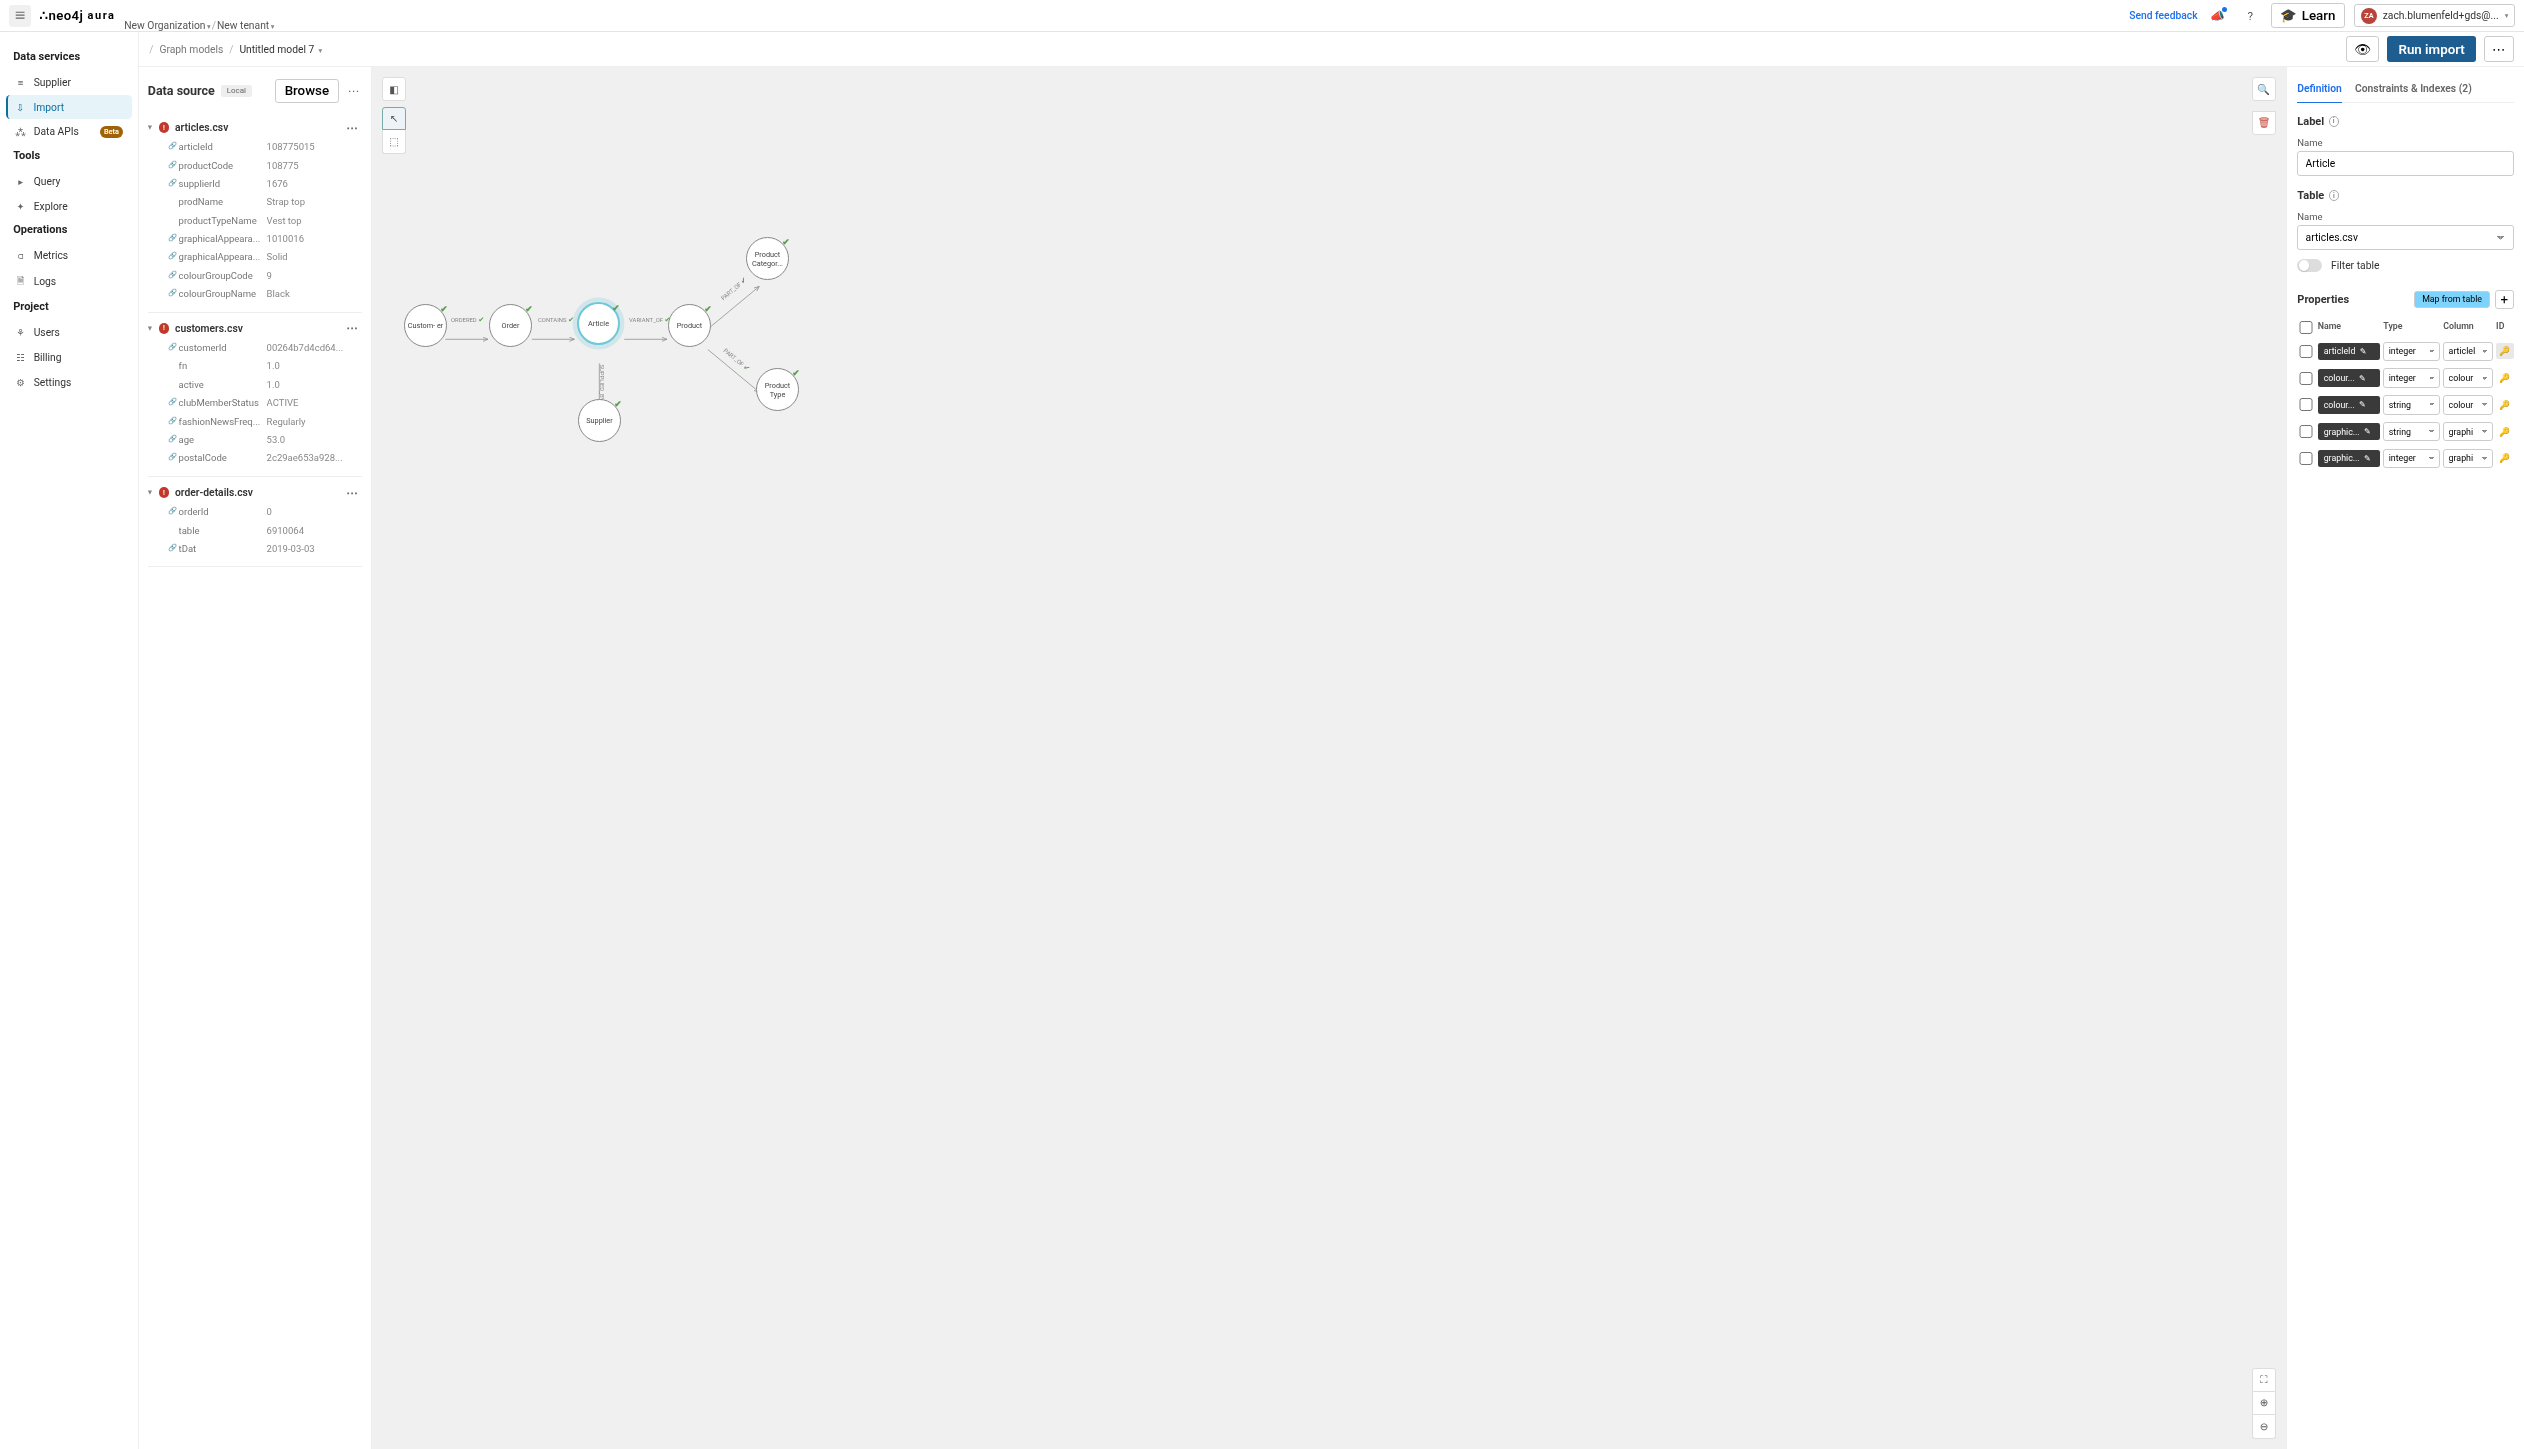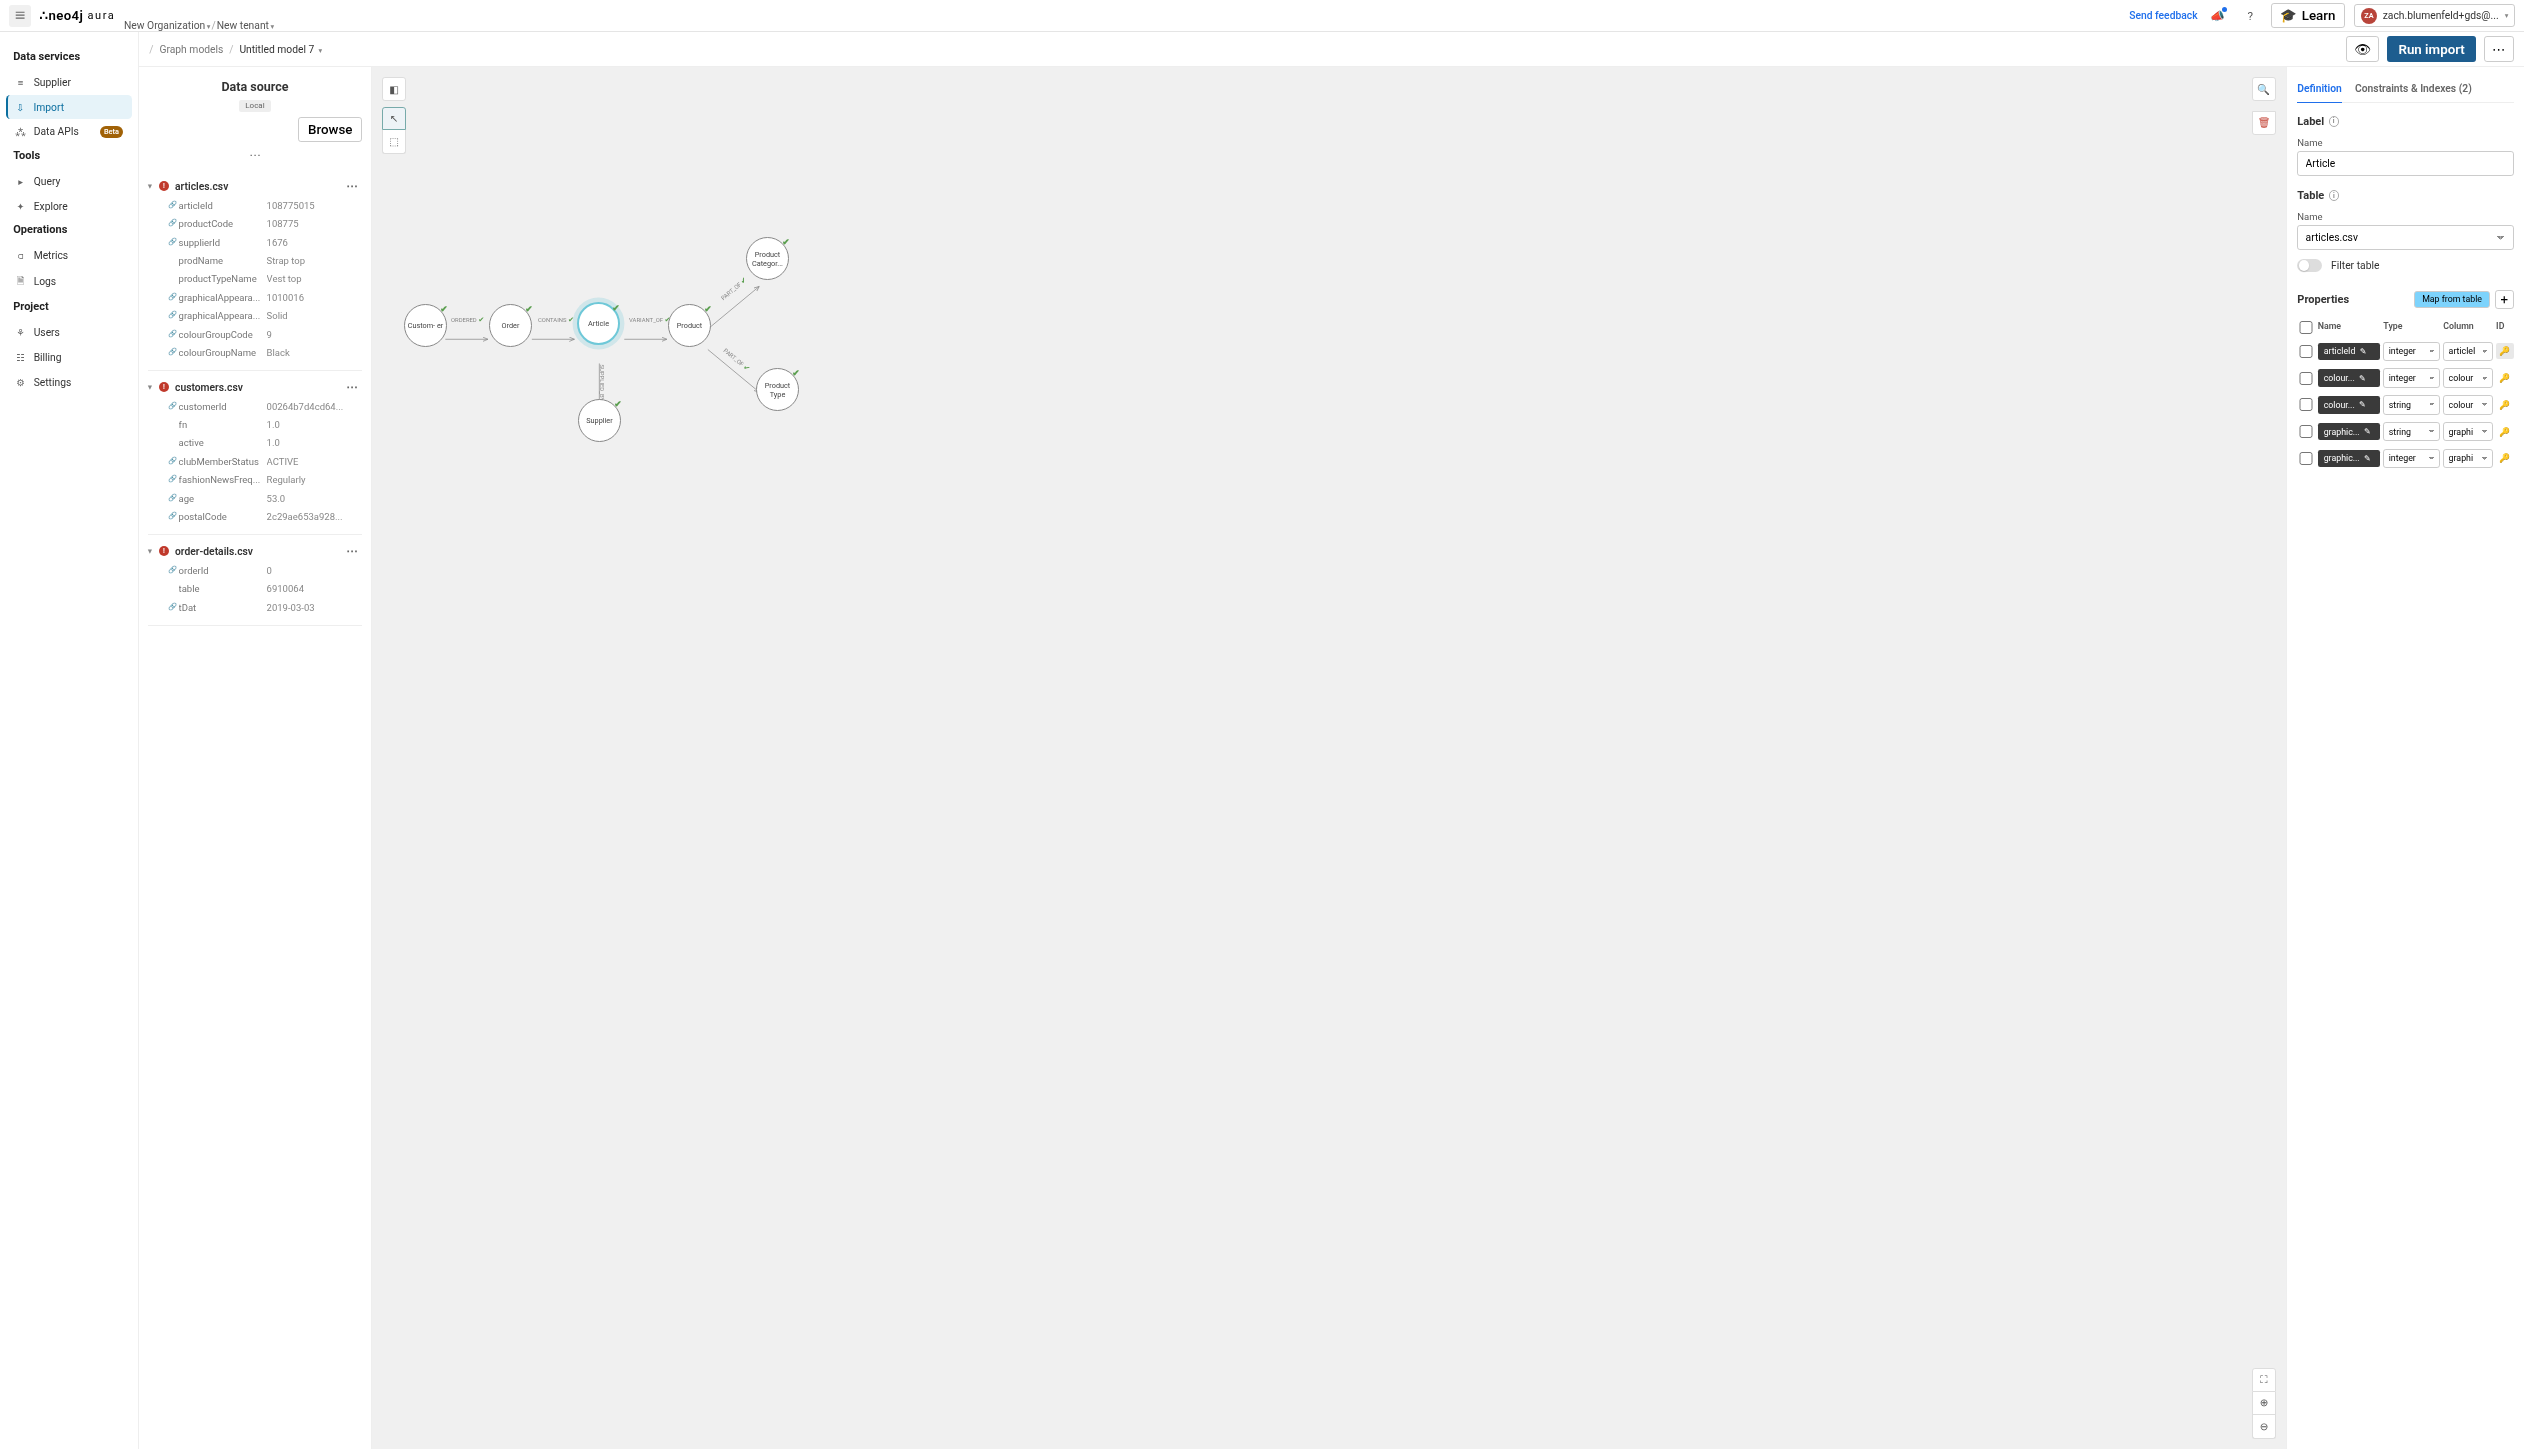--- a/index.html
+++ b/index.html
@@ -1,20 +1,20 @@
 <!DOCTYPE html>
 <html style="font-size:11.7px"><head>
 <meta charset="utf-8">
 <style>
 * { box-sizing: border-box; margin: 0; padding: 0; font-family: -apple-system, BlinkMacSystemFont, "Segoe UI", Roboto, sans-serif; }
 body { background: #fff; color: #333; font-size: 10.3px; overflow: hidden; }
 .topbar { height: 32px; border-bottom: 0.7px solid #e5e5e5; display: flex; align-items: center; padding: 0 8.8px; gap: 8.8px; }
 .menu-btn { width: 22px; height: 22px; border: none; background: #f0f0f0; border-radius: 2.9px; display: flex; align-items: center; justify-content: center; cursor: pointer; }
 .logo { font-weight: 600; font-size: 13.2px; letter-spacing: 0.4px; color: #000; display: flex; align-items: center; gap: 1.5px; }
-.logo-aura { font-weight: 400; letter-spacing: 1.5px; font-size: 11px; margin-left: 2.9px; }
+.logo-aura { font-weight: 700; letter-spacing: 1.5px; font-size: 11px; margin-left: 2.9px; }
 .breadcrumb-top { display: flex; align-items: center; gap: 1px; color: #555; margin-top: 20px; }
 .breadcrumb-top .sep { color: #aaa; }
 .dropdown-chev { font-size: 7.3px; color: #888; margin-left: 1.5px; }
 .topbar-right { margin-left: auto; display: flex; align-items: center; gap: 8.8px; }
 .link-blue { color: #1f6feb; font-weight: 500; text-decoration: none; }
 .icon-btn { width: 23.5px; height: 23.5px; border: none; background: transparent; border-radius: 2.9px; display: flex; align-items: center; justify-content: center; cursor: pointer; font-size: 11.7px; color: #555; position: relative; }
 .icon-btn .dot { position: absolute; top: 2.9px; right: 2.9px; width: 5.1px; height: 5.1px; background: #1f6feb; border-radius: 50%; }
 .learn-btn { border: 0.7px solid #ccc; background: #fff; padding: 4.4px 8.8px; border-radius: 2.9px; display: flex; align-items: center; gap: 4.4px; cursor: pointer; font-weight: 500; }
 .user-chip { border: 0.7px solid #ccc; background: #fff; padding: 2.9px 5.9px; border-radius: 2.9px; display: flex; align-items: center; gap: 5.9px; cursor: pointer; min-width: 147px; }
 .avatar { width: 16px; height: 16px; background: #b8443a; border-radius: 50%; color: #fff; font-size: 7.3px; display: flex; align-items: center; justify-content: center; font-weight: 600; }
@@ -33,21 +33,21 @@
 .context-bar .dot-grey { width: 4.4px; height: 4.4px; background: #bbb; border-radius: 0.7px; display: inline-block; margin-right: 4.4px; }
 .model-bar { height: 35px; border-bottom: 0.7px solid #eee; display: flex; align-items: center; padding: 0 10.3px; gap: 5.9px; }
 .model-bar .crumb { color: #777; }
 .model-bar .slash { color: #bbb; }
 .model-bar-right { margin-left: auto; display: flex; gap: 7.3px; }
 .btn-outline { border: 0.7px solid #ccc; background: #fff; padding: 4.4px 7.3px; border-radius: 2.9px; cursor: pointer; }
 .btn-primary { border: none; background: #1d5d8f; color: #fff; padding: 5.9px 11.7px; border-radius: 2.9px; cursor: pointer; font-weight: 600; }
 
 .workspace { flex: 1; display: flex; overflow: hidden; }
 .data-panel { width: 233px; border-right: 0.7px solid #eee; overflow-y: auto; padding: 11.7px 8.8px; }
-.data-panel-head { display: flex; align-items: center; gap: 5.9px; margin-bottom: 8.8px; flex-direction: column; }
+.data-panel-head { display: flex; align-items: center; gap: 5.9px; margin-bottom: 8.8px; }
 .data-panel-head h2 { font-size: 12.5px; font-weight: 700; }
 .pill { background: #eee; color: #666; font-size: 8px; padding: 1.5px 5.9px; border-radius: 2.2px; }
 .browse-btn { margin-left: auto; border: 0.7px solid #ccc; background: #fff; padding: 3.7px 8.8px; border-radius: 2.9px; font-weight: 500; cursor: pointer; }
 .more-dots { cursor: pointer; color: #666; font-size: 11.7px; padding: 0 2.9px; }
 
 .file-group { border-bottom: 0.7px solid #eee; padding: 5.9px 0 8.8px; }
 .file-head { display: flex; align-items: center; gap: 5.9px; padding: 2.9px 1.5px; font-weight: 600; }
 .file-head .chev { font-size: 7.3px; color: #888; transform: rotate(90deg); }
 .file-head .warn { width: 10.3px; height: 10.3px; background: #c0392b; border-radius: 50%; color: #fff; font-size: 6.6px; display: flex; align-items: center; justify-content: center; font-weight: 700; }
 .file-head .more { margin-left: auto; }

